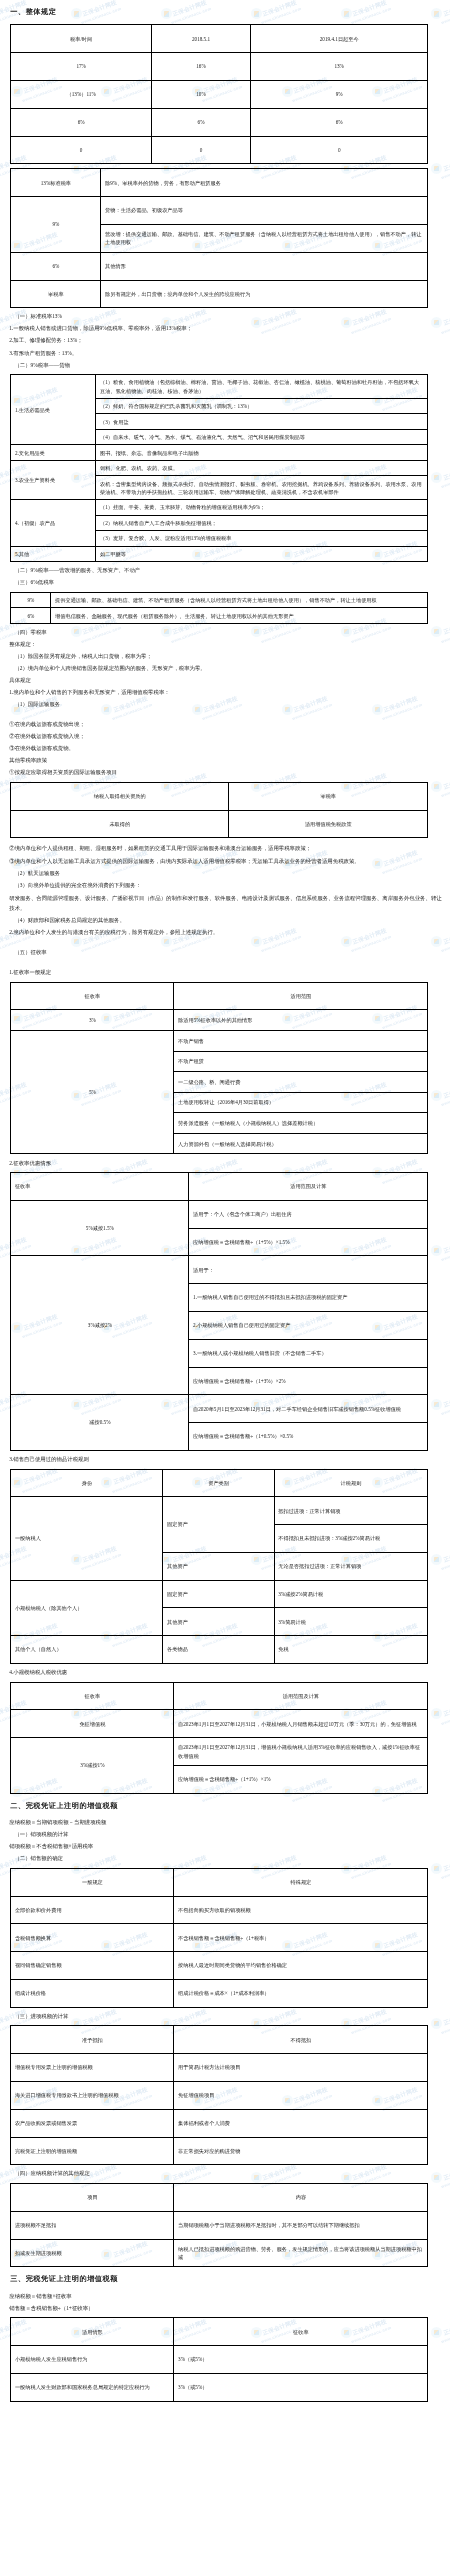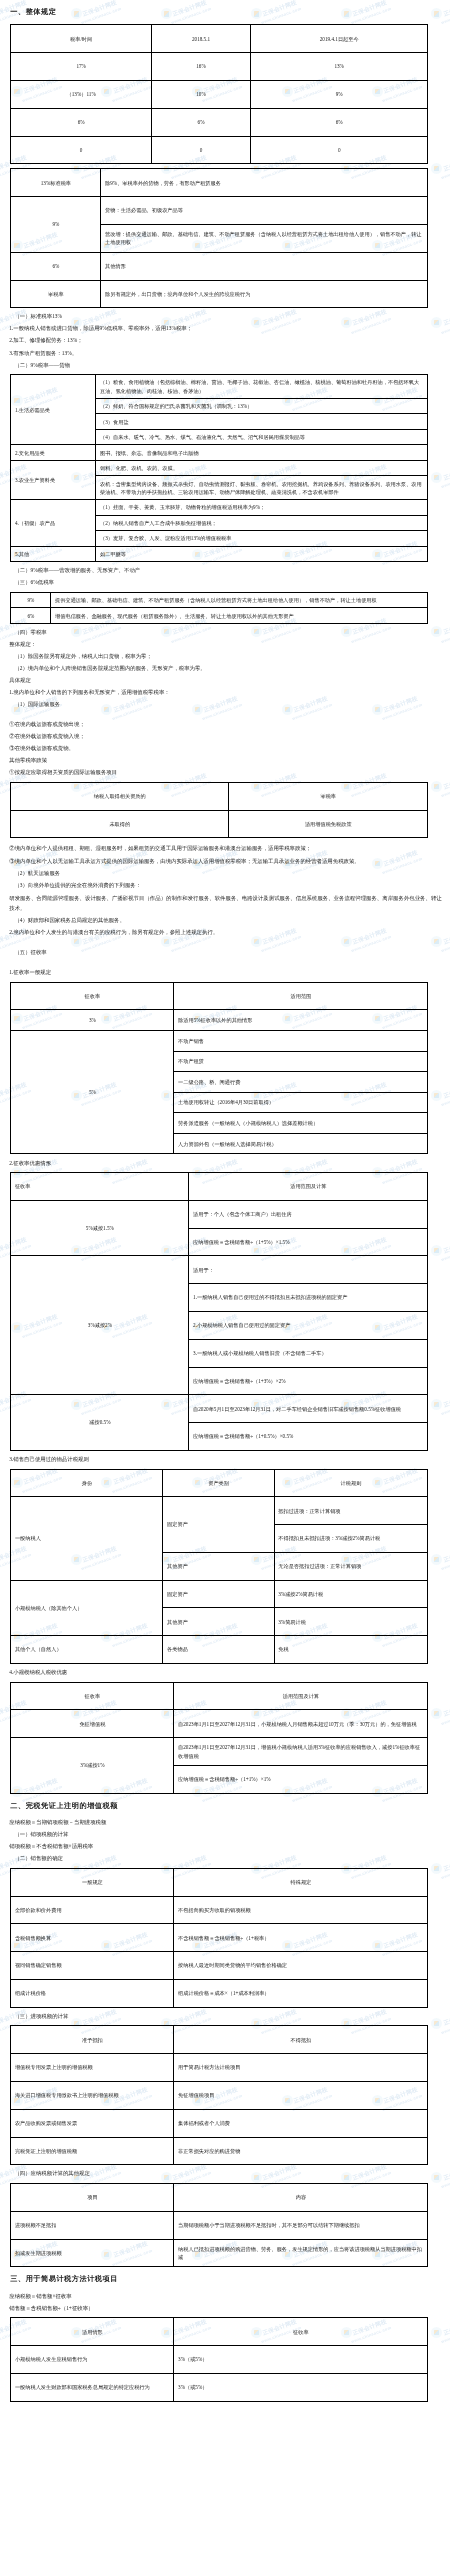--- a/index.html
+++ b/index.html
@@ -1589,21 +1589,21 @@
           <td class="l tall2" style="width: 155px;">进项税额不足抵扣</td>
           <td class="l tall2">当期销项税额小于当期进项税额不足抵扣时，其不足部分可以结转下期继续抵扣</td>
         </tr>
         <tr>
           <td class="l tall2" style="width: 155px;">扣减发生期进项税额</td>
           <td class="l tall2">纳税人已抵扣进项税额的购进货物、劳务、服务，发生规定情形的，应当将该进项税额从当期进项税额中扣减</td>
         </tr>
       </tbody>
   </table>
 
-  <h1 class="sec">三、用于简易计税方法计税项目</h1>
+  <h1 class="sec">三、完税凭证上注明的增值税额</h1>
   <p class="t flush">应纳税额＝销售额×征收率</p>
   <p class="t flush">销售额＝含税销售额÷（1+征收率）</p>
 
   <table class="g">
     <tbody id="tbl-s7">
         <tr>
           <td class="c tall2" style="width: 155px;">适用情形</td>
           <td class="c tall2">征收率</td>
         </tr>
         <tr>

